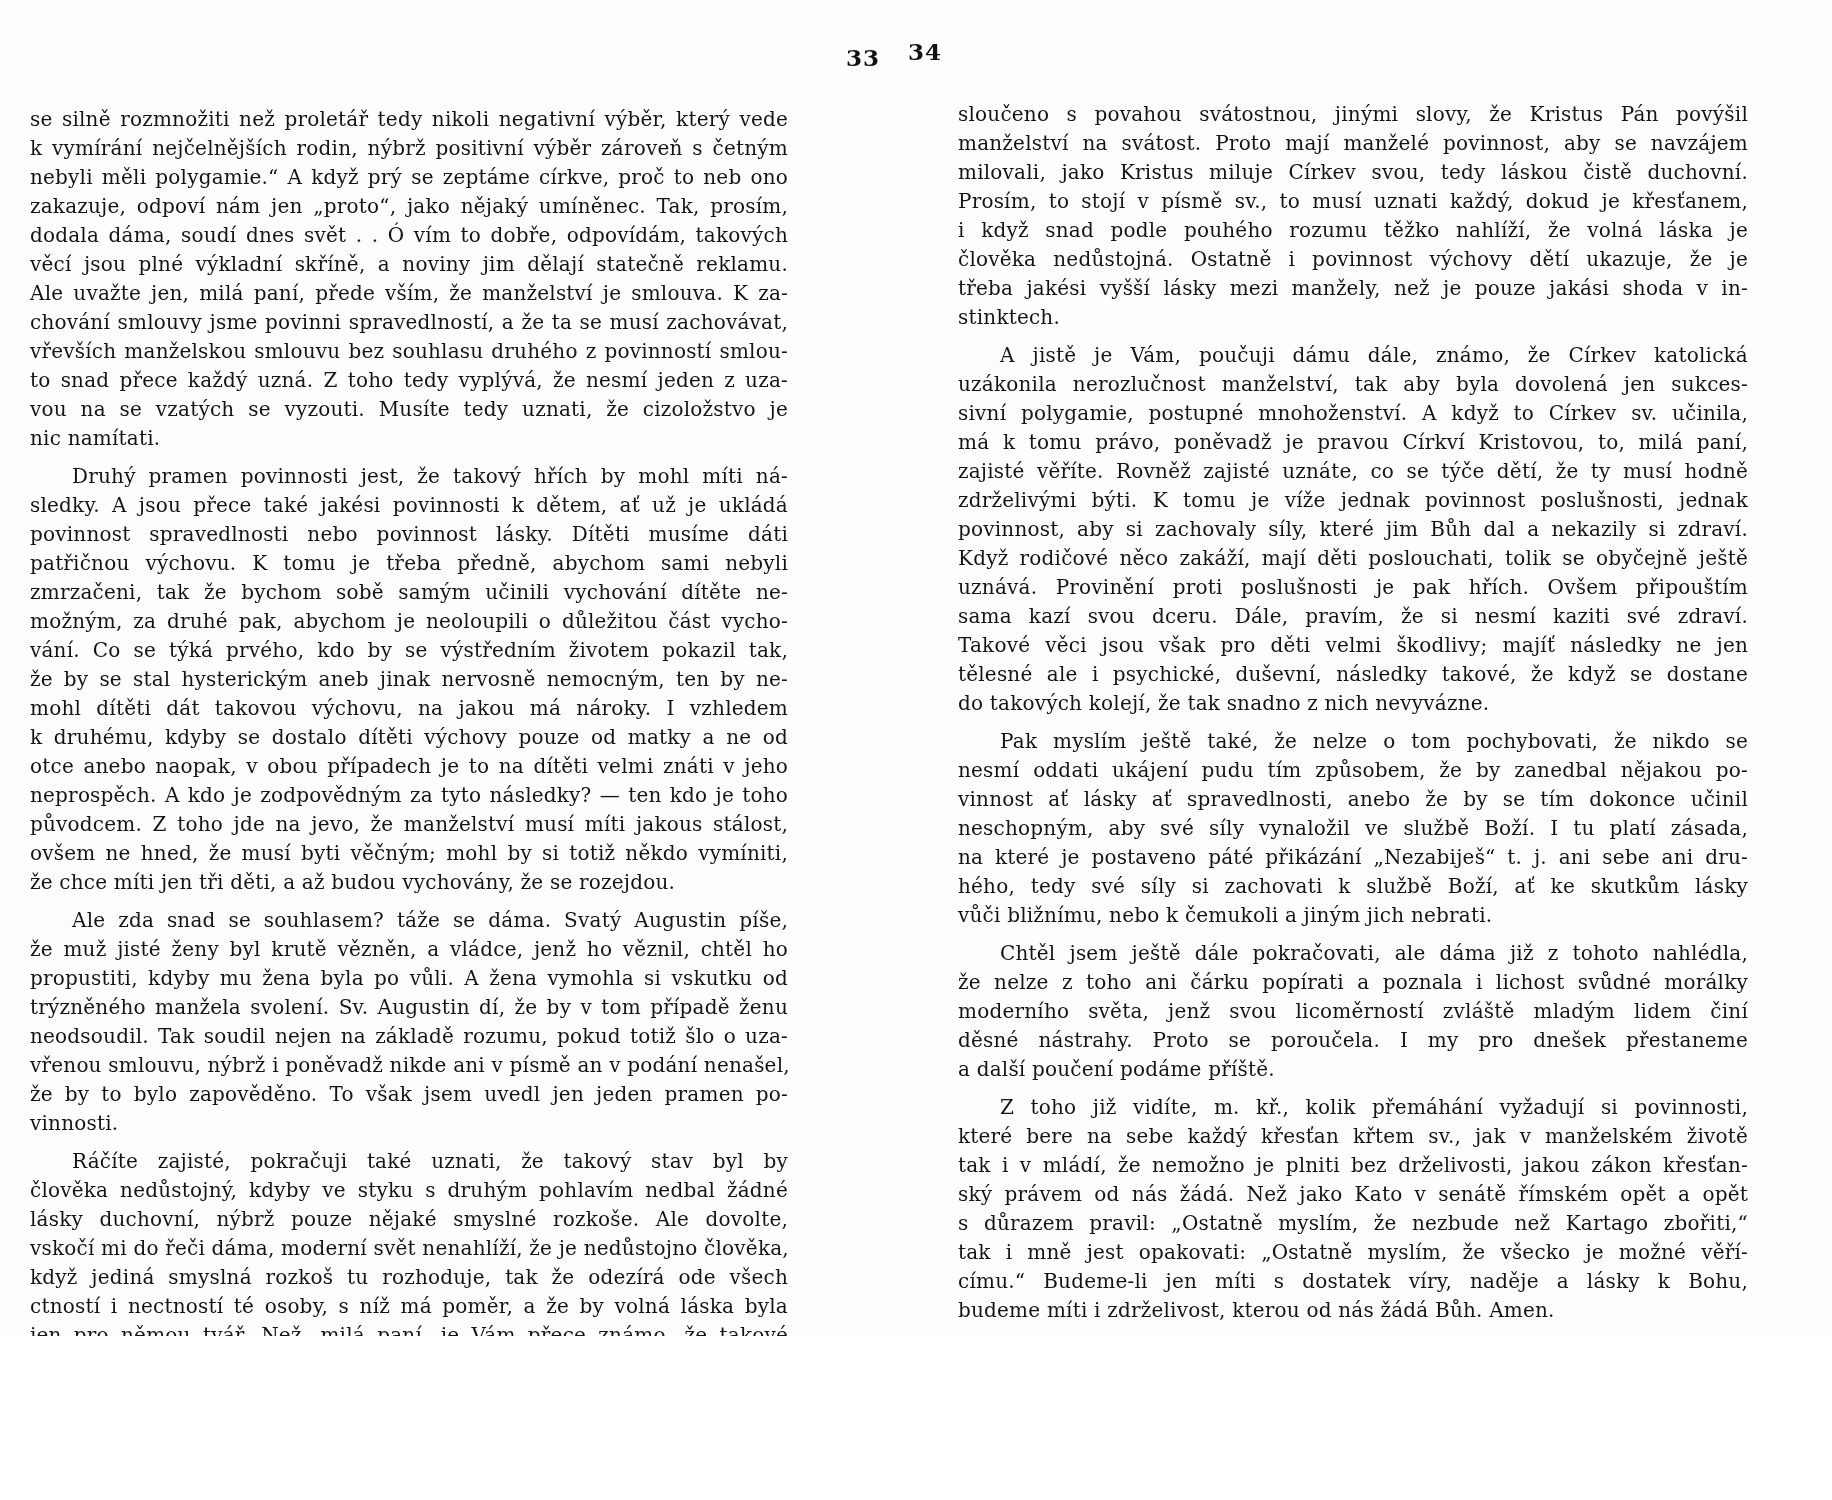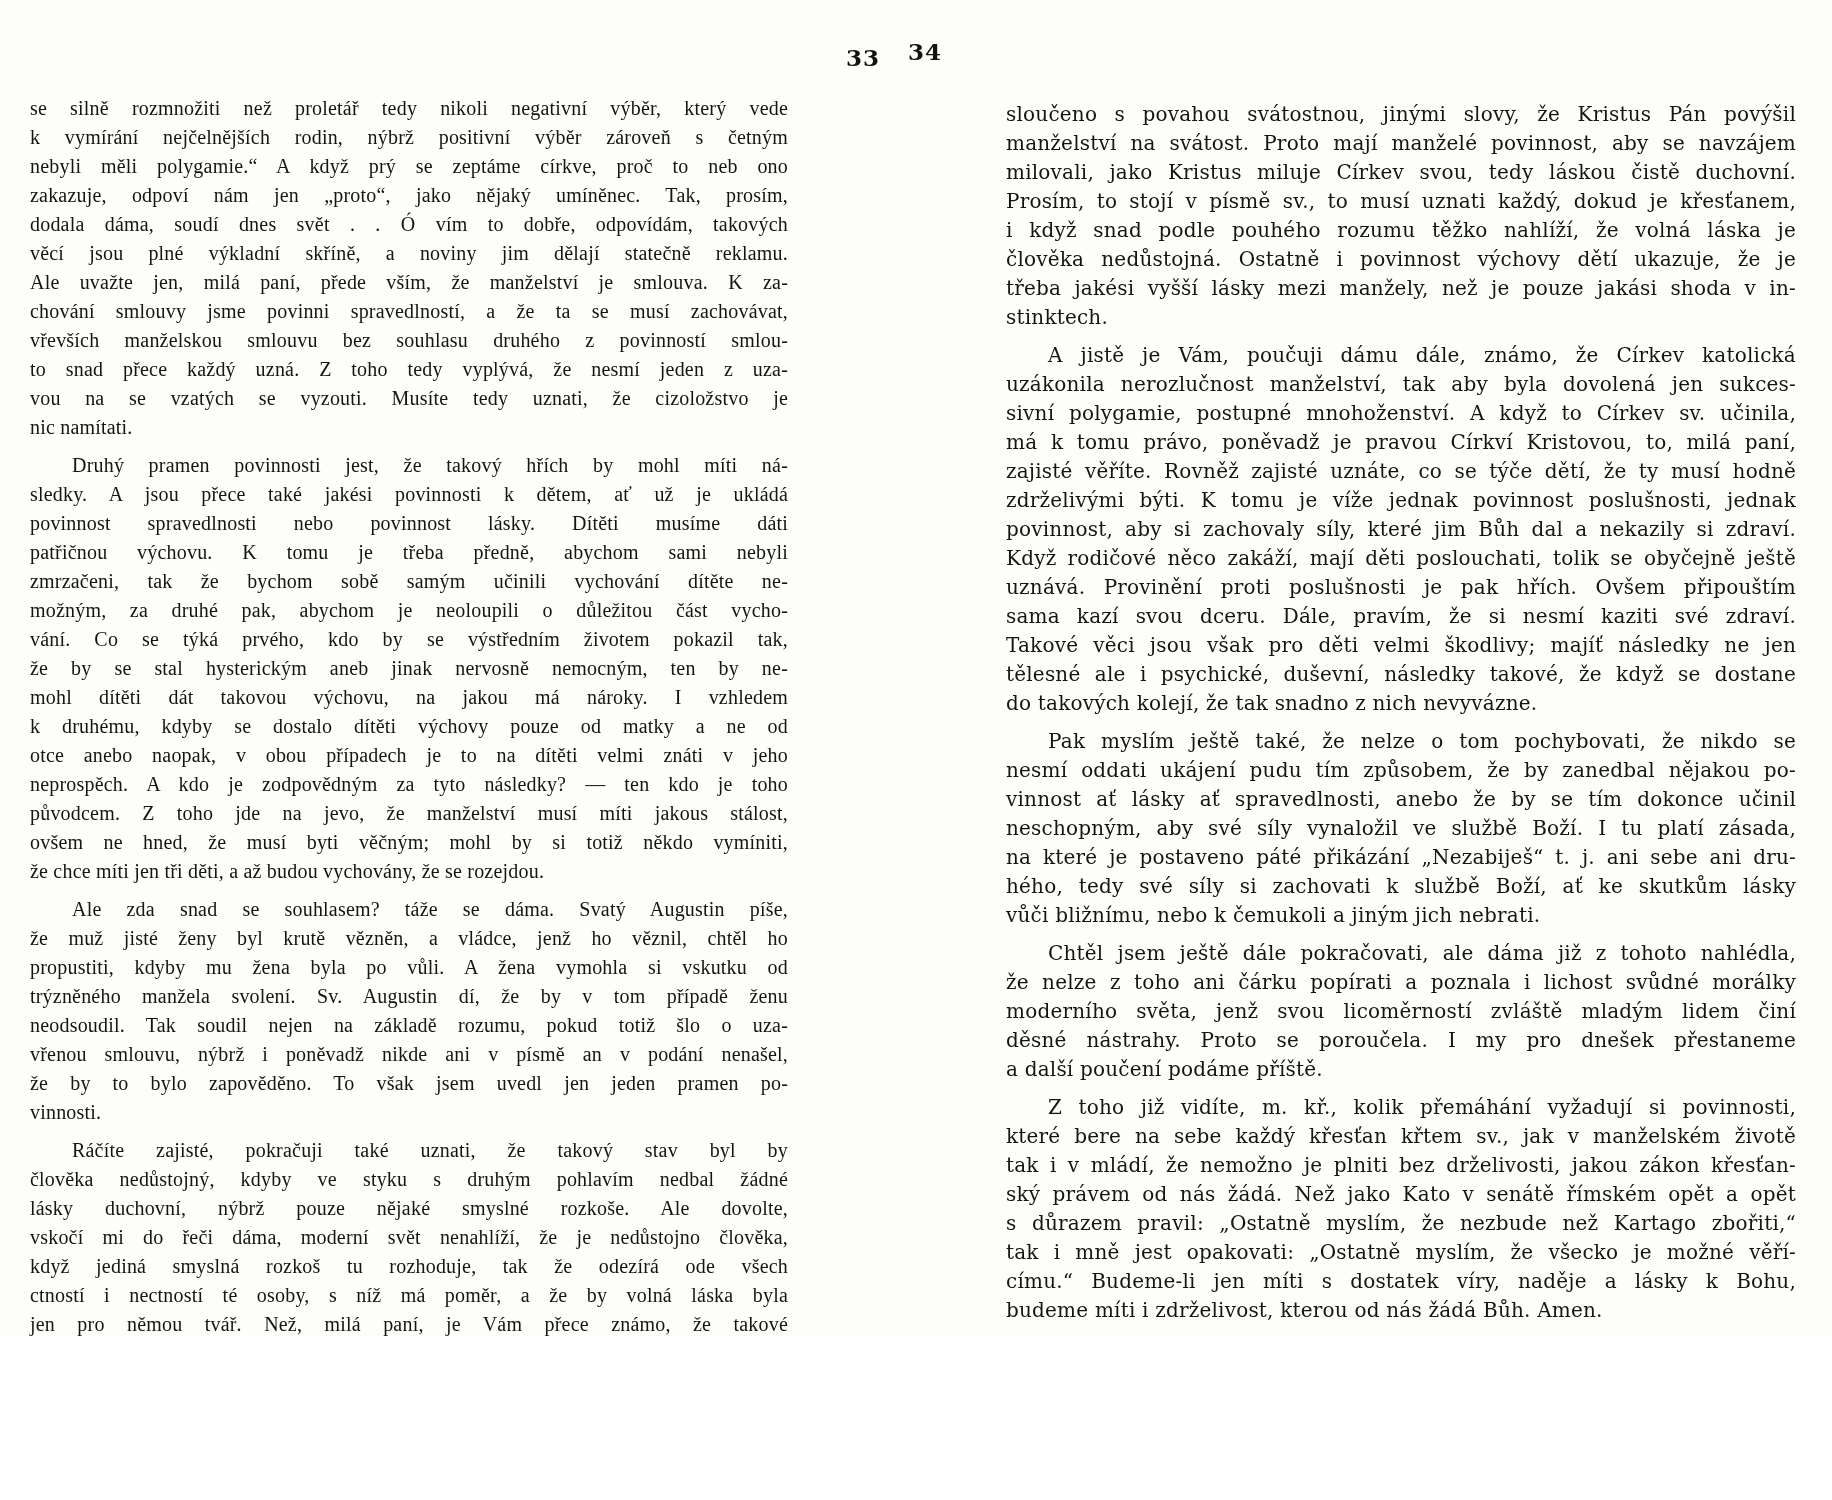--- a/index.html
+++ b/index.html
@@ -13,22 +13,22 @@
     height: 1336px;
     background: #fdfdfc;
     overflow: hidden;
     font-family: "DejaVu Serif", "Liberation Serif", serif;
     color: #161412;
   }
   .page-column {
     position: absolute;
     top: 0;
   }
-  #column-left  { left: 30px;  top: 94px; width: 758px; font-family: Liberation Serif, serif; }
-  #column-right { left: 1006px; top: 100px; width: 790px; }
+  #column-left  { left: 30px;  top: 105px; width: 758px; }
+  #column-right { left: 958px; top: 100px; width: 790px; }
 
   .paragraph { margin: 0 0 9px 0; }
 
   .line {
     font-size: 20px;
     line-height: 29px;
     white-space: nowrap;
     text-align: justify;
     text-align-last: justify;
     letter-spacing: 0.2px;

